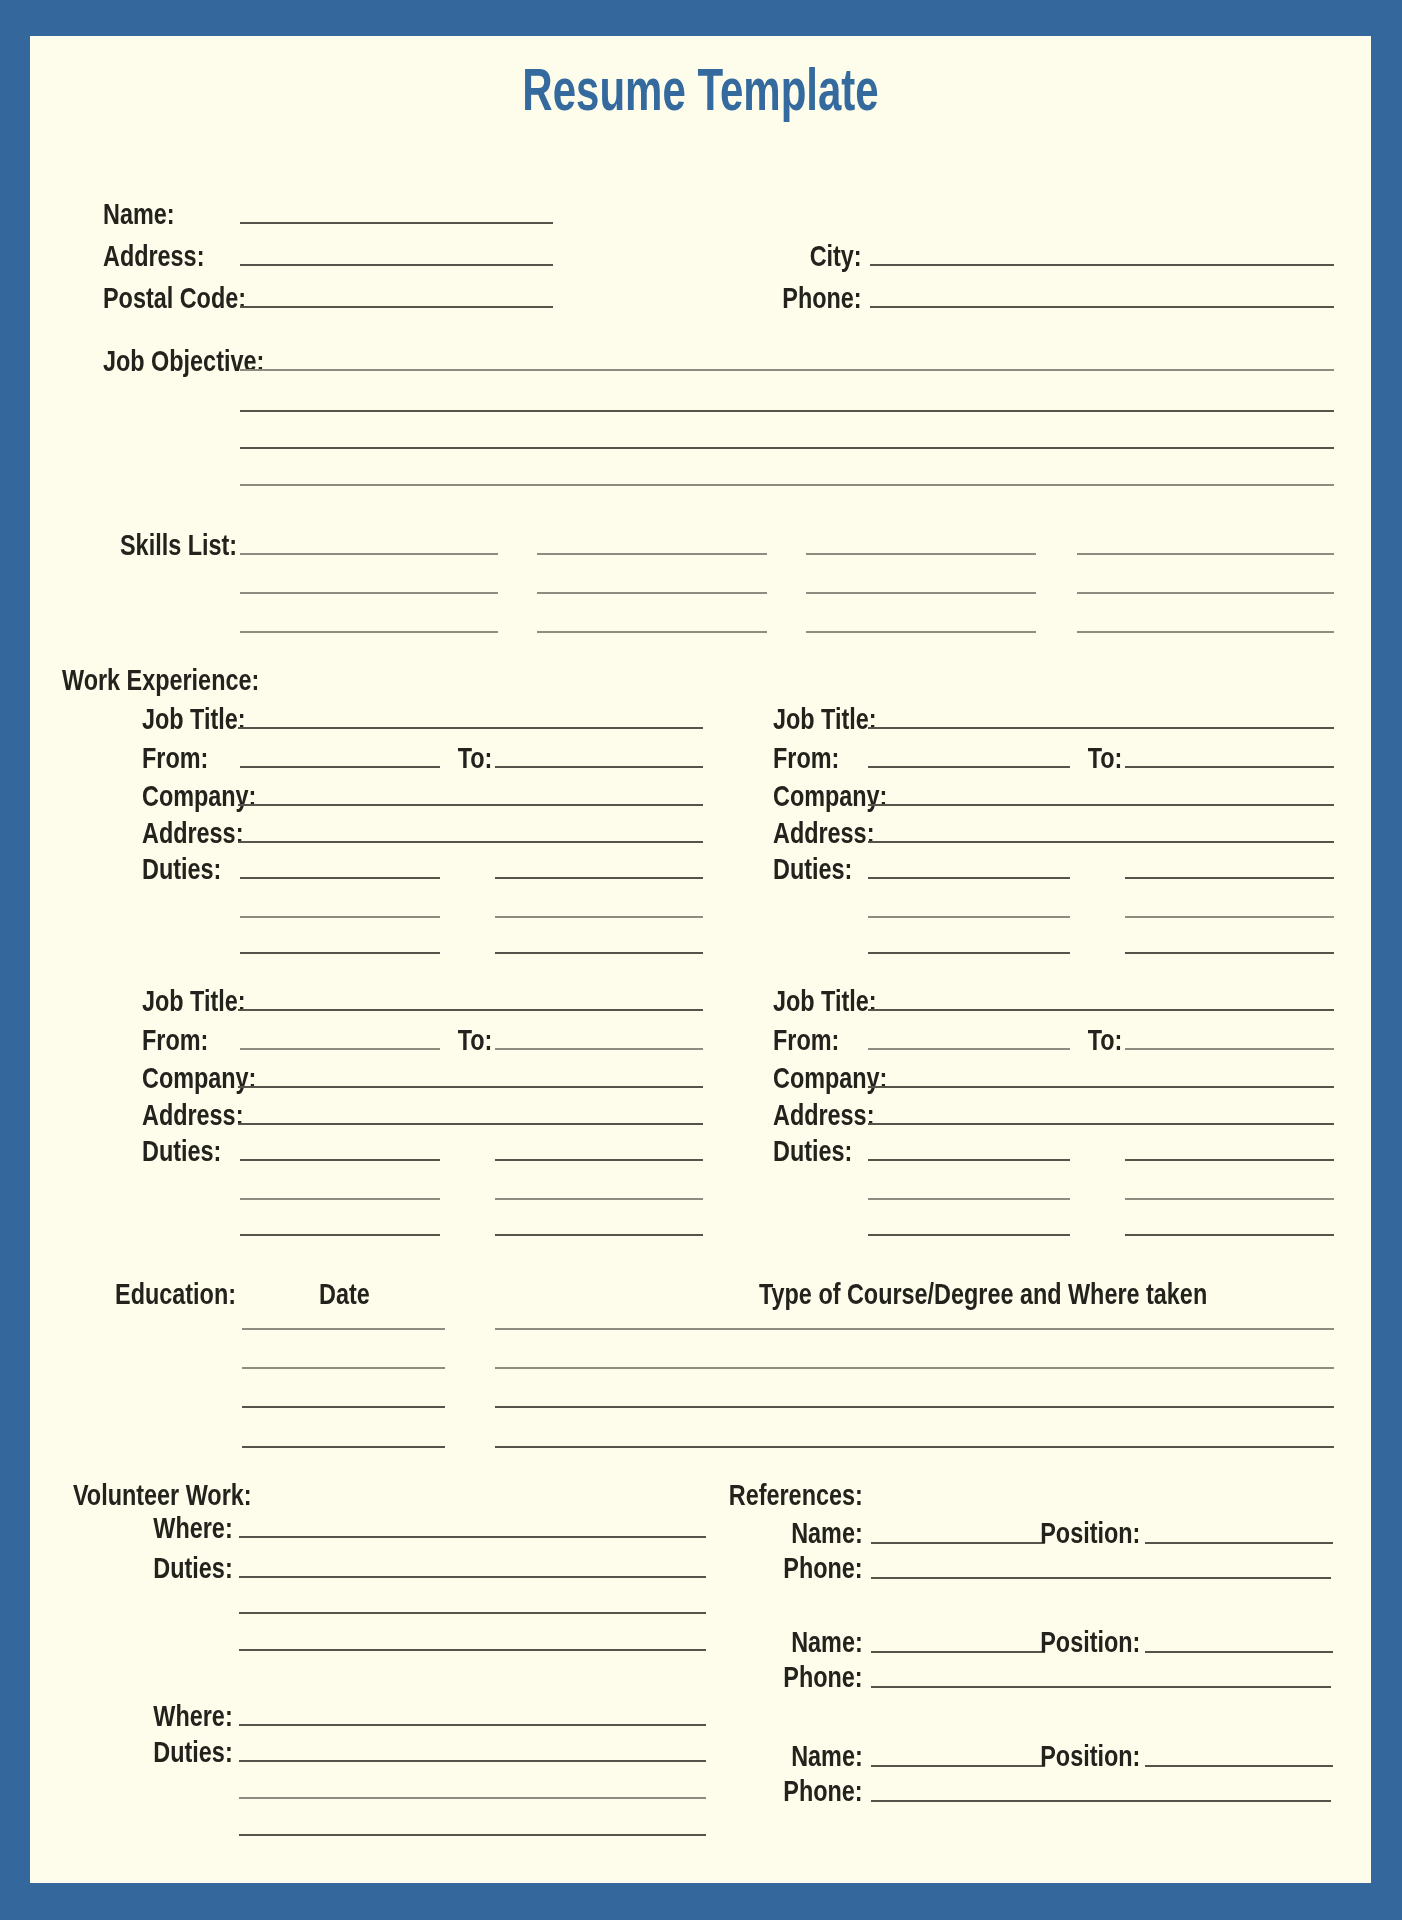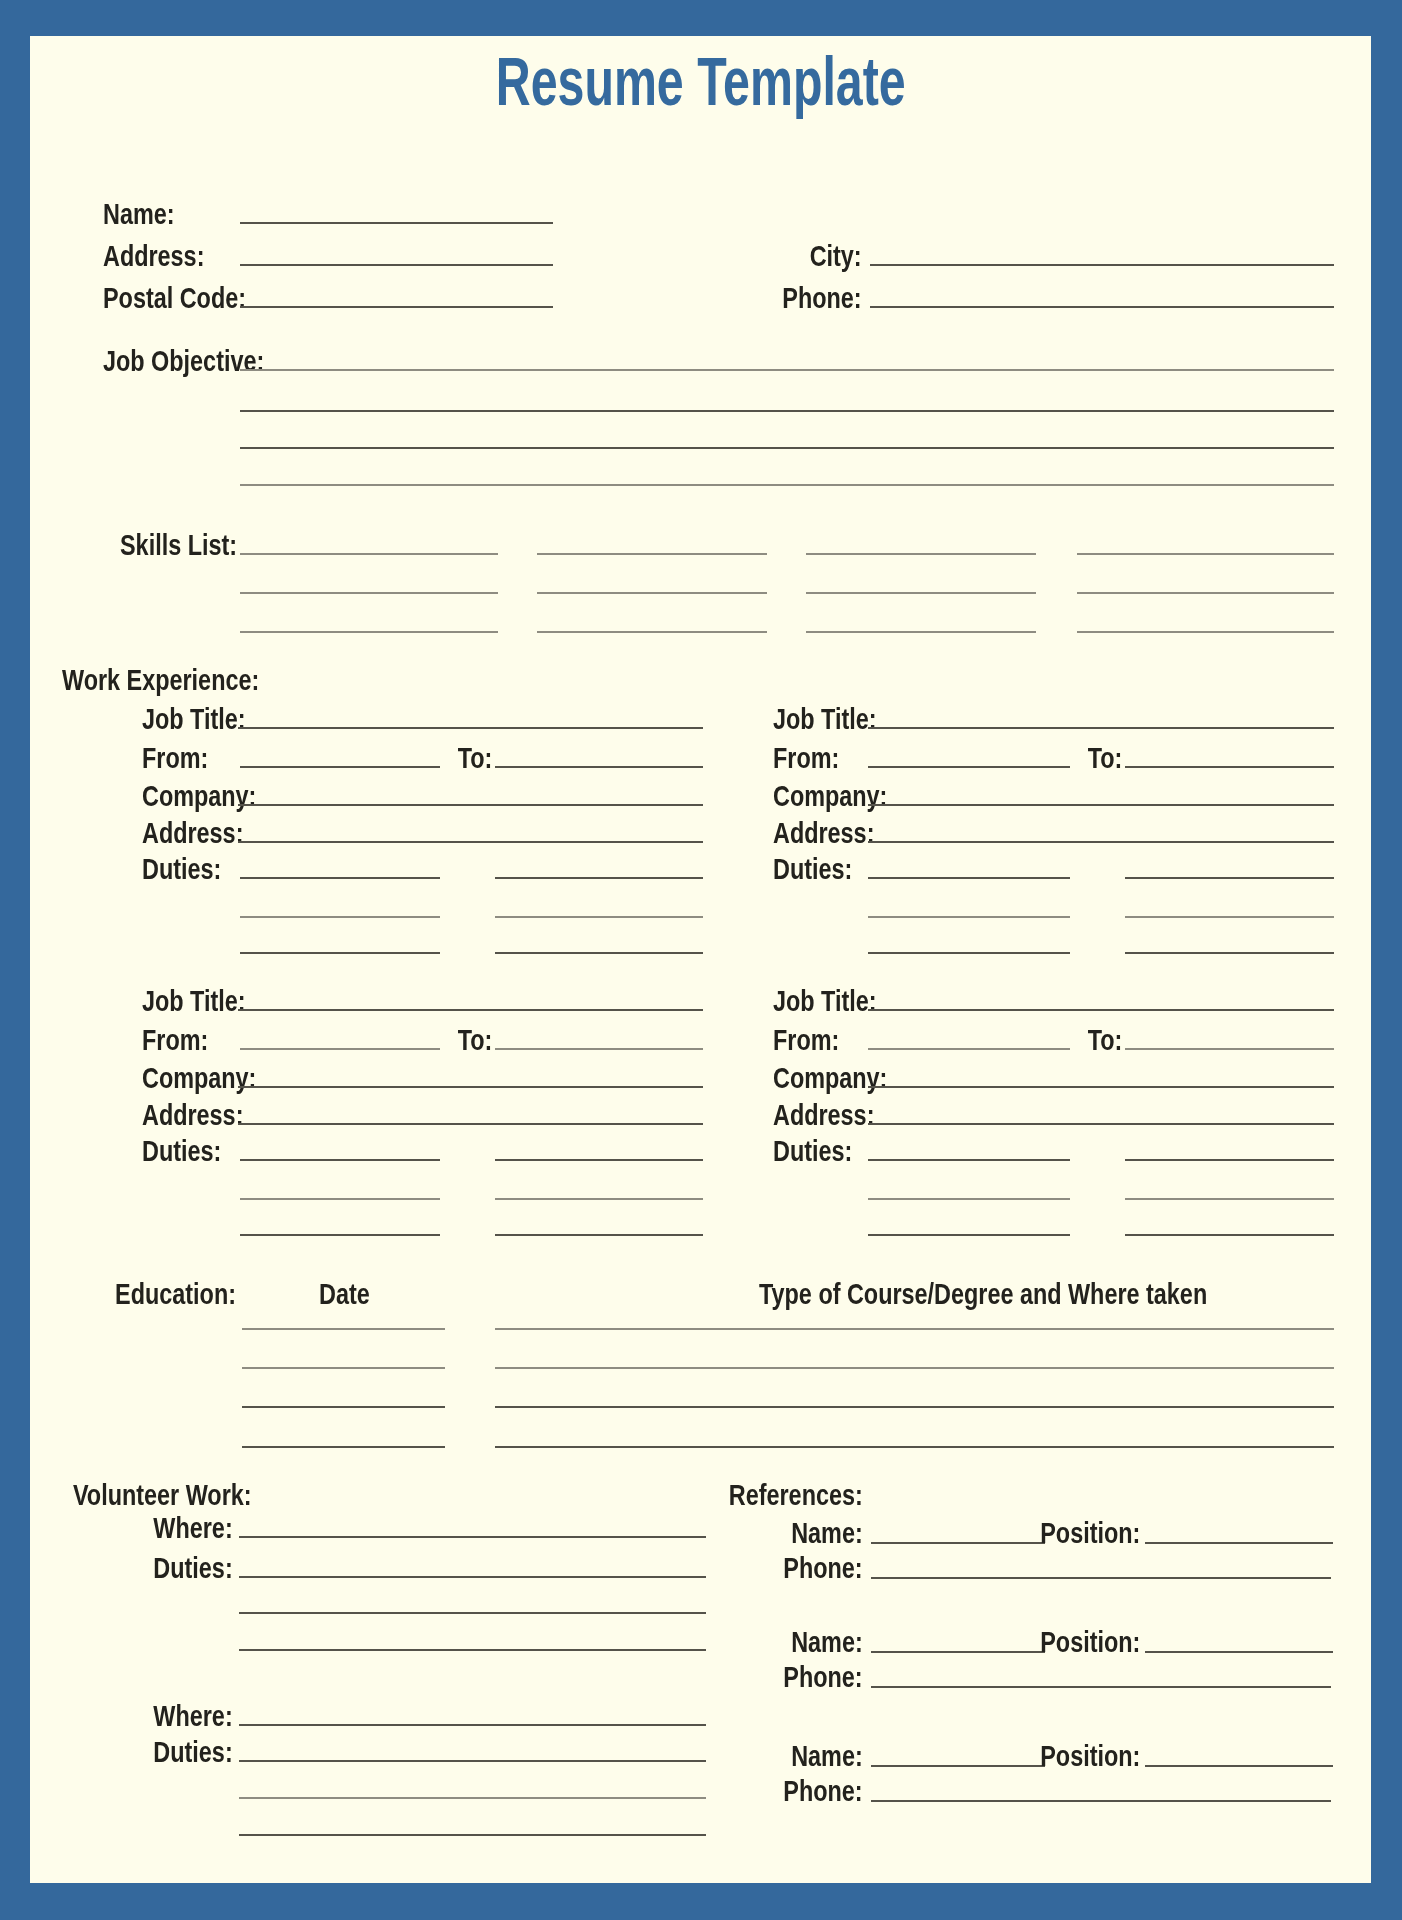--- a/index.html
+++ b/index.html
@@ -20,22 +20,22 @@
     transform:scaleX(0.78);
   }
   .lbl.l{transform-origin:left center;}
   .lbl.r{transform-origin:right center;}
   .lbl.c{transform-origin:center center;text-align:center;}
   .ln{
     position:absolute;height:2px;background:#55534a;
   }
   .ln.lt{background:#8e8c81;}
   #title{
-    position:absolute;left:0;top:47px;width:1402px;text-align:center;
-    color:#356a9e;font-size:69px;font-weight:bold;line-height:1;
+    position:absolute;left:0;top:60px;width:1402px;text-align:center;
+    color:#356a9e;font-size:60px;font-weight:bold;line-height:1;
   }
   #title span{display:inline-block;transform:scaleX(0.70);transform-origin:center center;white-space:nowrap;}
 </style>
 </head>
 <body>
 
 <div id="root">
   <div id="page"></div>
 
   <div id="title"><span>Resume Template</span></div>

